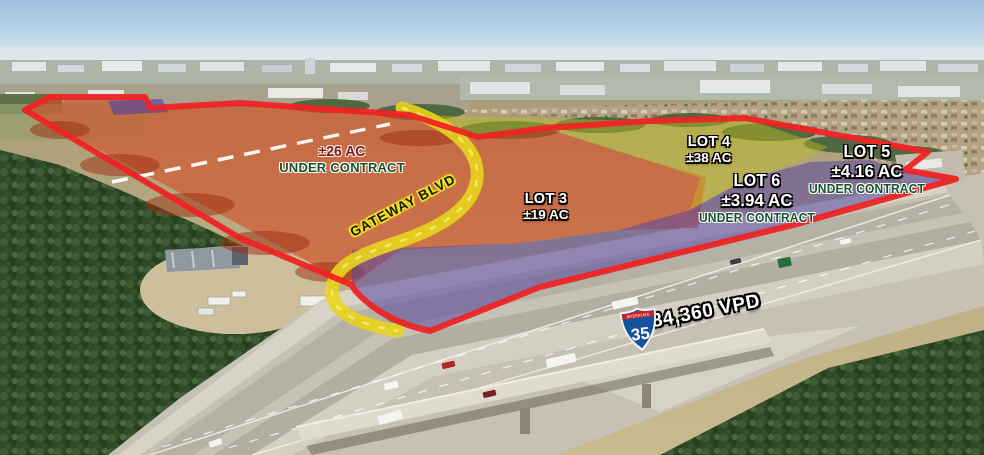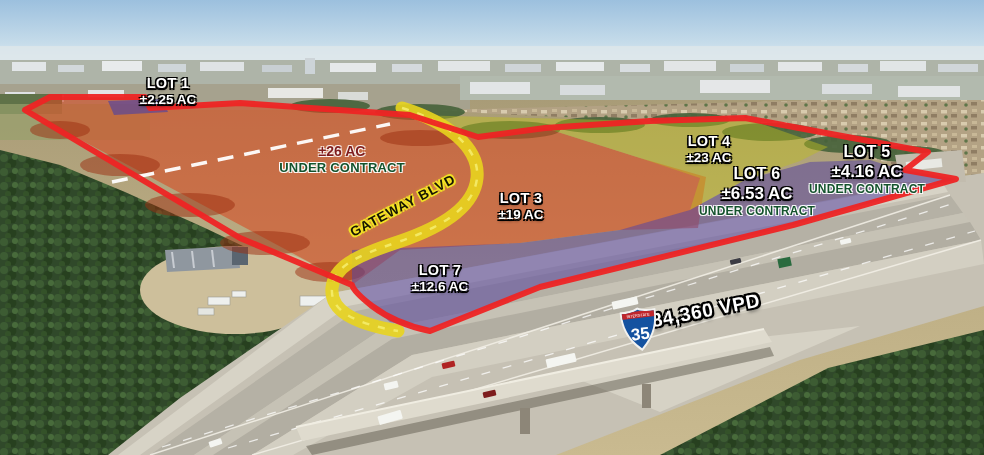--- a/index.html
+++ b/index.html
@@ -17,24 +17,24 @@
   .sm .lac{font-size:17px;}
   .dark{color:#7f1d1d;font-size:14px;font-weight:bold;
      text-shadow:-1px -1px 0 rgba(255,255,255,.75),1px -1px 0 rgba(255,255,255,.75),-1px 1px 0 rgba(255,255,255,.75),1px 1px 0 rgba(255,255,255,.75);}
   .uc{color:#14532d;font-size:13px;font-weight:bold;letter-spacing:.2px;
      text-shadow:-1px -1px 0 rgba(255,255,255,.9),1px -1px 0 rgba(255,255,255,.9),-1px 1px 0 rgba(255,255,255,.9),1px 1px 0 rgba(255,255,255,.9);}
   .sm .uc{font-size:12px;}
   
   .l-lot1{left:168px;top:92px;}
   .l-lot2{left:182px;top:134px;}
   .l-p26{left:342px;top:159px;}
-  .l-lot3{left:521px;top:207px;}
+  .l-lot3{left:546px;top:207px;}
   .l-lot4{left:709px;top:150px;}
   .l-lot5{left:867px;top:170px;}
-  .l-lot6{left:757px;top:192px;}
+  .l-lot6{left:757px;top:199px;}
   .l-lot7{left:440px;top:279px;}
   .l-gateway{left:403px;top:206px;transform:translate(-50%,-50%) rotate(-28deg);
      color:#161600;font-size:13.5px;font-weight:bold;letter-spacing:1px;z-index:6;
      text-shadow:-1.5px -1.5px 0 #f2e225,1.5px -1.5px 0 #f2e225,-1.5px 1.5px 0 #f2e225,1.5px 1.5px 0 #f2e225,0 0 4px #f2e225;}
   .l-vpd{left:706px;top:311px;transform:translate(-50%,-50%) rotate(-11deg);
      color:#fff;font-size:19px;font-weight:bold;letter-spacing:.8px;z-index:6;
      text-shadow:-2px -2px 0 #000,2px -2px 0 #000,-2px 2px 0 #000,2px 2px 0 #000,0 3px 4px rgba(0,0,0,.7);}
   .shield{position:absolute;left:621px;top:306px;z-index:6;transform:rotate(-7deg);}
 </style>
 </head>
@@ -221,57 +221,49 @@
   <polygon points="108,101 162,99 168,112 114,115" fill-opacity="0.6" fill="#4840a8"></polygon>
 
   <path d="M402,108 C448,122 480,148 477,178 C474,208 440,228 398,242 C352,257 334,268 332,288 C330,310 352,323 398,331" fill="none" stroke-width="13" stroke-opacity="0.9" stroke-linecap="round" stroke="#e8d41e"></path>
   <path d="M402,108 C448,122 480,148 477,178 C474,208 440,228 398,242 C352,257 334,268 332,288 C330,310 352,323 398,331" fill="none" stroke="#f6ee6e" stroke-width="2.5" stroke-dasharray="7 9" stroke-opacity="0.85"></path>
 
   <line x1="112" y1="182" x2="390" y2="124" stroke-width="3.5" stroke-dasharray="16 11" opacity="0.95" stroke="#ffffff"></line>
 
   <path d="M25,110 L50,97 L145,97 L150,108 L240,103 L410,115 L478,137 L545,128 L650,121 L745,118 L928,152 L905,170 L956,179 L793,225 L540,287 L430,331 Q396,324 372,306 Q354,292 352,285 L240,238 Z" fill="none" stroke-width="6" stroke-linejoin="round" stroke-linecap="round" stroke-opacity="0.95" stroke="#ee2424"></path>
 </svg>
 
-<div class="lbl l-lot1">
-  <div class="lname">LOT 1</div>
-  <div class="lac">±2.25 AC</div>
-</div>
 
 
 <div class="lbl l-p26">
   <div class="dark">±26 AC</div>
   <div class="uc">UNDER CONTRACT</div>
 </div>
 
 <div class="lbl l-lot3">
   <div class="lname">LOT 3</div>
   <div class="lac">±19 AC</div>
 </div>
 
 <div class="lbl l-lot4">
   <div class="lname">LOT 4</div>
-  <div class="lac">±23 AC</div>
+  <div class="lac">±38 AC</div>
 </div>
 
 <div class="lbl l-lot5 sm">
   <div class="lname">LOT 5</div>
   <div class="lac">±4.16 AC</div>
   <div class="uc">UNDER CONTRACT</div>
 </div>
 
 <div class="lbl l-lot6 sm">
   <div class="lname">LOT 6</div>
-  <div class="lac">±6.53 AC</div>
+  <div class="lac">±3.94 AC</div>
   <div class="uc">UNDER CONTRACT</div>
 </div>
 
-<div class="lbl l-lot7">
-  <div class="lname">LOT 7</div>
-  <div class="lac">±12.6 AC</div>
-</div>
 
 <div class="lbl l-gateway">GATEWAY BLVD</div>
 
 <div class="lbl l-vpd">84,360 VPD</div>
 
 <div class="shield">
   <svg width="38" height="46" viewBox="0 0 36 43">
     <defs>
           <clipPath id="shclip">
             <path d="M18,3 C22.5,5.2 28,6 33.2,5.5 C33.4,16 30.8,28.5 18,39.8 C5.2,28.5 2.6,16 2.8,5.5 C8,6 13.5,5.2 18,3 Z"></path>

